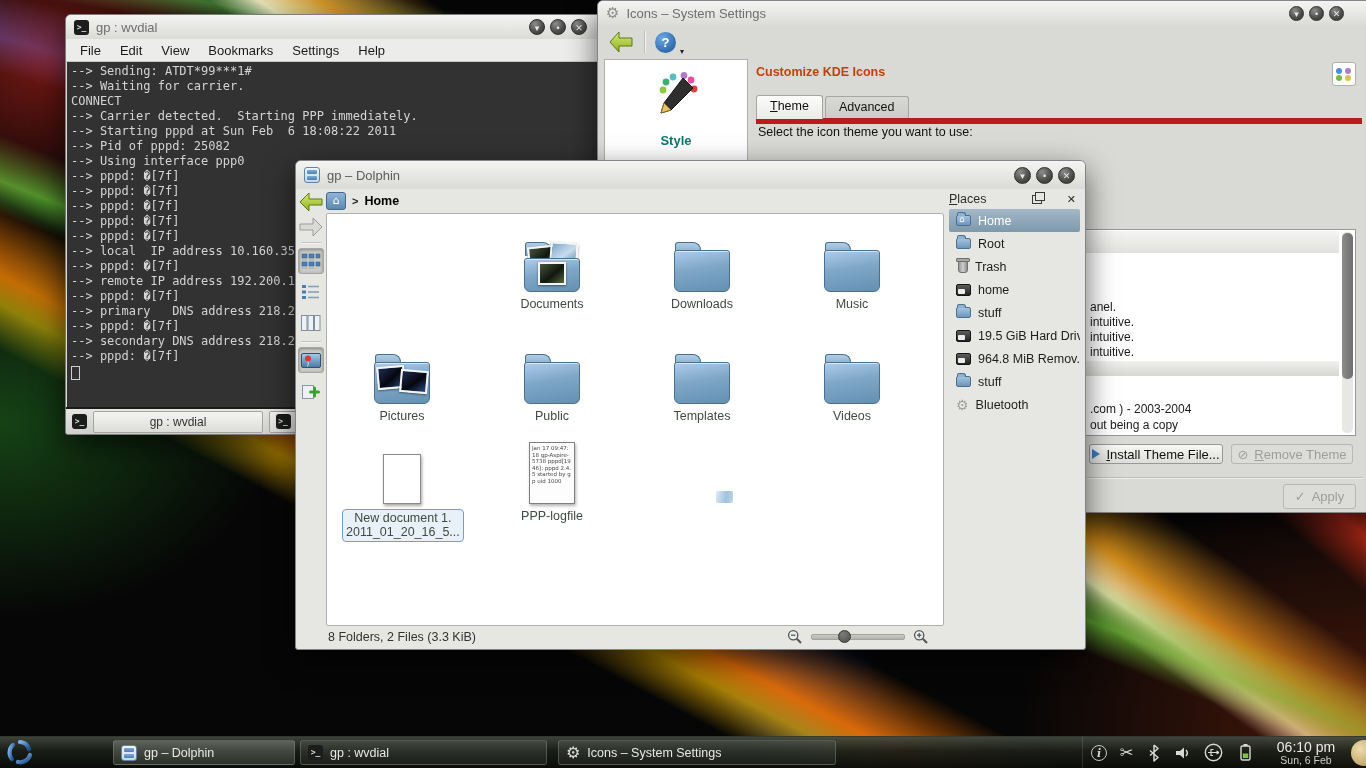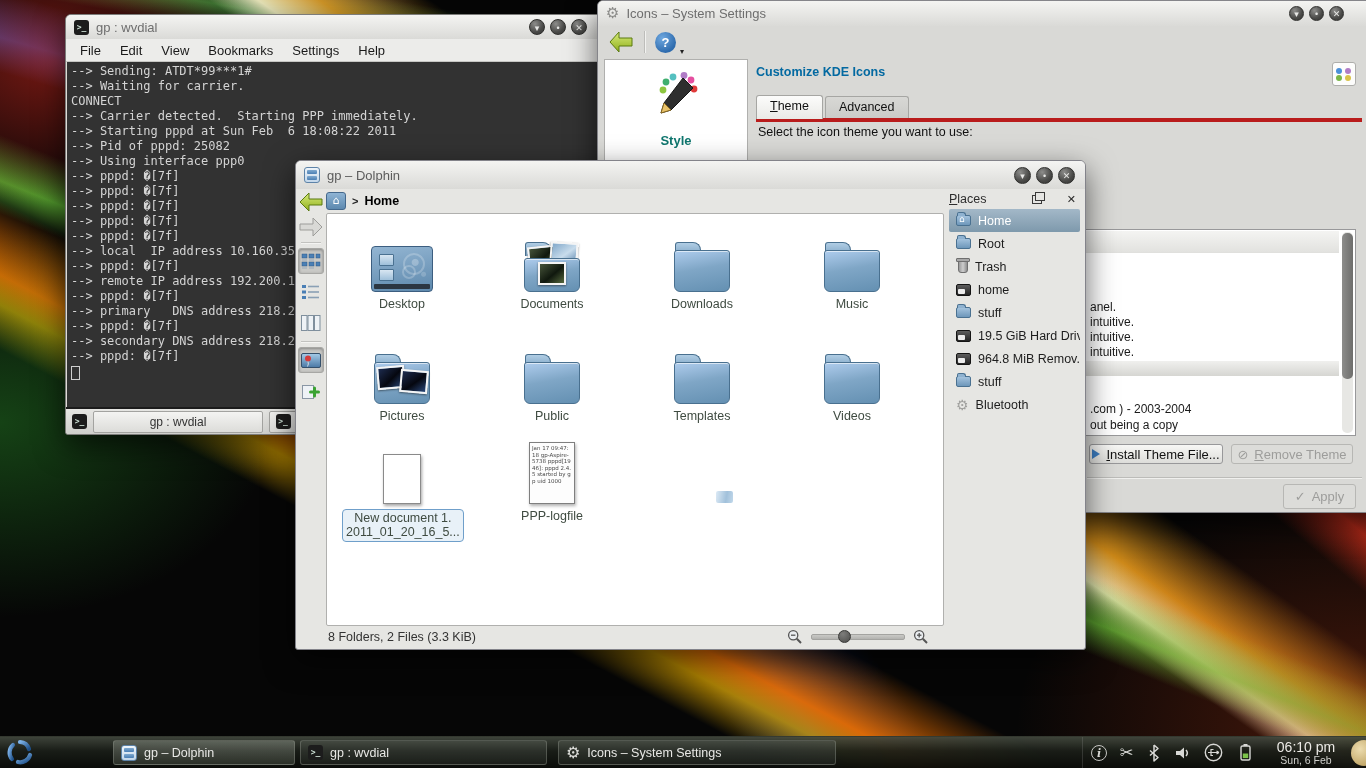--- a/index.html
+++ b/index.html
@@ -63,26 +63,26 @@
   .caret{font-size:8px;color:#222;align-self:flex-end;margin:0 0 2px -6px;font-family:"DejaVu Sans",sans-serif;}
   #ss-sidebar{position:absolute;left:6px;top:58px;width:142px;bottom:8px;background:#fff;
     border:1px solid #b0b0ae;text-align:center;}
   #ss-style-label{font-weight:bold;font-size:13px;color:#0f766e;margin-top:13px;}
   #ss-tools-ico{width:40px;height:26px;margin:18px auto 0;background:linear-gradient(#e3e3e0,#c9c9c6);
     border:1px solid #aaa;border-radius:4px;opacity:.8;position:relative;}
   #ss-tools-ico::before{content:"";position:absolute;left:6px;top:5px;width:8px;height:14px;background:#9a9a98;border-radius:2px;}
   #ss-tools-ico::after{content:"";position:absolute;right:6px;top:4px;width:16px;height:16px;
     background:linear-gradient(45deg,transparent 42%,#8f8f8d 42%,#8f8f8d 58%,transparent 58%),
     linear-gradient(-45deg,transparent 42%,#8f8f8d 42%,#8f8f8d 58%,transparent 58%);}
-  #ss-heading{position:absolute;left:158px;top:64px;font-weight:bold;font-size:12.5px;color:#0369a1;}
+  #ss-heading{position:absolute;left:158px;top:64px;font-weight:bold;font-size:12.5px;color:#c2410c;}
   #ss-overview{position:absolute;right:20px;top:61px;width:22px;height:22px;background:#fdfdfc;
     border:1px solid #aeaeab;border-radius:3px;display:grid;grid-template-columns:8px 8px;gap:1px;
     place-content:center;}
   #ss-overview i{width:6px;height:6px;border-radius:50%;}
-  #ss-tabs{position:absolute;left:158px;top:95px;right:14px;height:22px;border-bottom:4px solid #b91c1c;
+  #ss-tabs{position:absolute;left:158px;top:95px;right:14px;height:22px;border-bottom:6px solid #b91c1c;
     display:flex;align-items:flex-end;gap:2px;font-size:12.5px;color:#111;}
   .ss-tab{padding:3px 13px 3px;border:1px solid #a6a6a3;border-bottom:none;border-radius:3px 3px 0 0;
     background:linear-gradient(#d8d8d5,#cbcbc8);height:15px;}
   .ss-tab.active{background:linear-gradient(#fcfcfb,#eaeae7);position:relative;top:1px;height:17px;}
   #ss-prompt{position:absolute;left:160px;top:124px;font-size:12.5px;color:#111;}
   #ss-list{position:absolute;left:158px;top:228px;width:600px;height:207px;background:#fff;
     border:1px solid #98989a;box-sizing:border-box;}
   #ss-list .band{position:absolute;left:1px;right:16px;top:1px;height:21px;
     background:linear-gradient(#f4f4f2,#e2e2df);border-bottom:1px solid #e0e0dd;}
   .frag{position:absolute;left:333px;font-size:12px;color:#1a1a1a;white-space:nowrap;}
@@ -426,32 +426,20 @@
           <g stroke="#3aa332" stroke-width="3" stroke-linecap="round">
               <line x1="12.5" y1="6" x2="12.5" y2="14"></line>
               <line x1="8.5" y1="10" x2="16.5" y2="10"></line>
             </g>
         </svg>
       </span>
     </div>
 
     <div id="d-view">
 
-      <div class="fitem" style="left:15px;top:14px">
-        <div class="icon-slot">
-            <div class="desktopicon">
-          <span class="ring1"></span>
-              <span class="ring2"></span>
-          <span class="mini" style="top:7px"></span>
-              <span class="mini" style="top:22px"></span>
-          <span class="bar"></span>
-            </div>
-          </div>
-        <div class="flabel">Desktop</div>
-      </div>
       <div class="fitem" style="left:165px;top:14px">
         <div class="icon-slot">
             <div class="foldericon">
           <span class="ftab"></span>
           <span class="photo" style="left:4px;top:-4px;transform:rotate(-6deg)"></span>
           <span class="photo" style="left:26px;top:-8px;transform:rotate(4deg);background:linear-gradient(140deg,#7fa6c8,#c8dcec 55%,#5d86ad)"></span>
           <span class="fbody" style="top:8px"></span>
           <span class="photo" style="left:14px;top:12px"></span>
             </div>
           </div>

